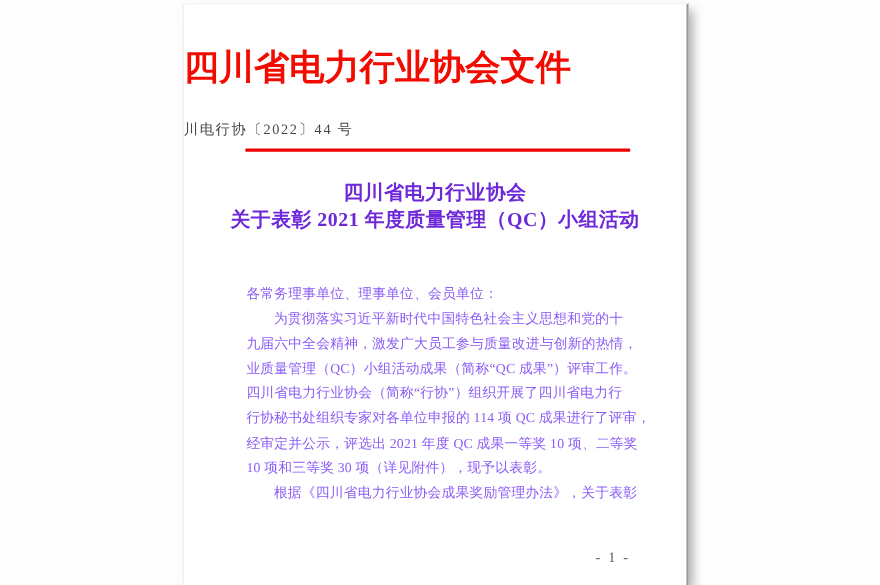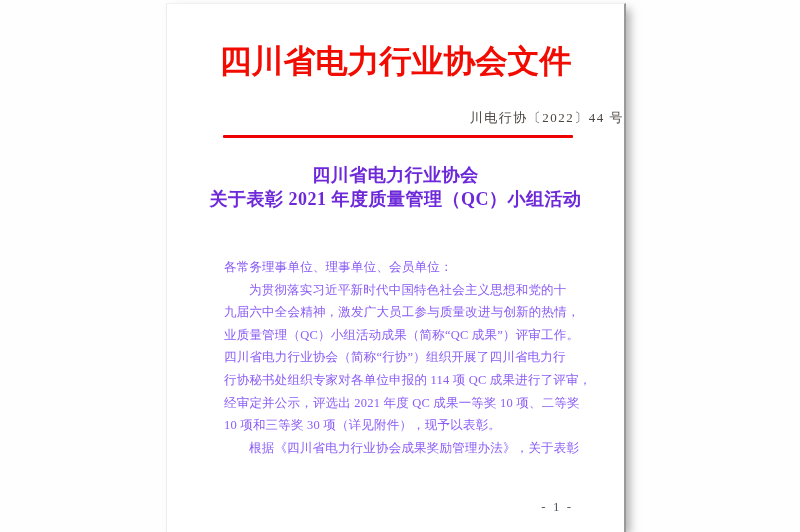--- a/index.html
+++ b/index.html
@@ -29,34 +29,33 @@
     border-bottom: 1px solid #e2e2e2;
     border-right: 2px solid #9a9a9a;
     box-shadow: 6px 4px 9px -2px rgba(110,110,110,0.55);
     box-sizing: border-box;
   }
   .banner {
     position: absolute;
     top: 38px;
     left: 0;
     width: 100%;
-    text-align: center;
     font-size: 32px;
     line-height: 38px;
     font-weight: 900;
     color: #f20b00;
     letter-spacing: 0px;
     white-space: nowrap;
   }
   .doc-number {
     position: absolute;
     top: 104px;
     left: 0;
     width: 100%;
-    text-align: right;
+    text-align: left;
     font-size: 13px;
     line-height: 20px;
     color: #4b4541;
     letter-spacing: 1.5px;
     white-space: nowrap;
   }
   .red-rule {
     position: absolute;
     top: 131px;
     left: 56px;

